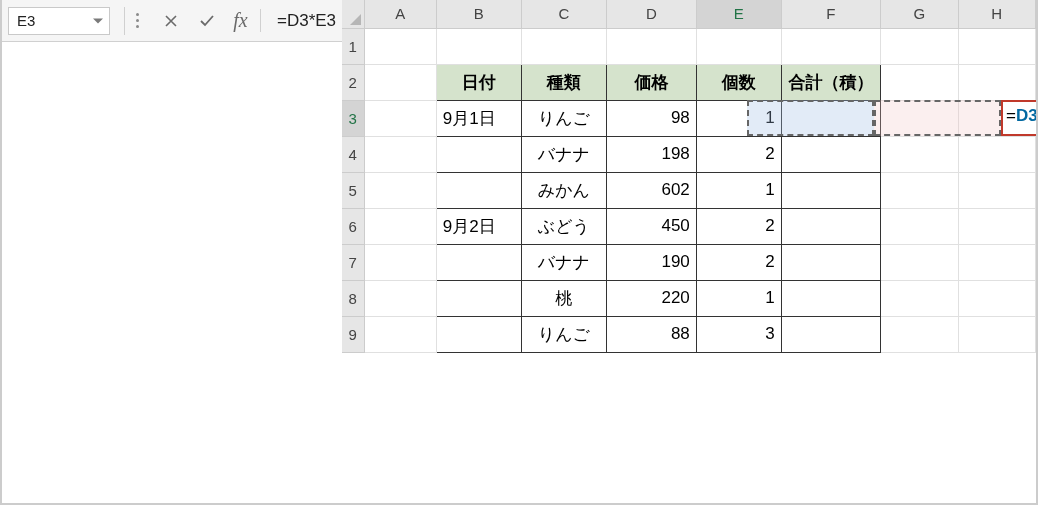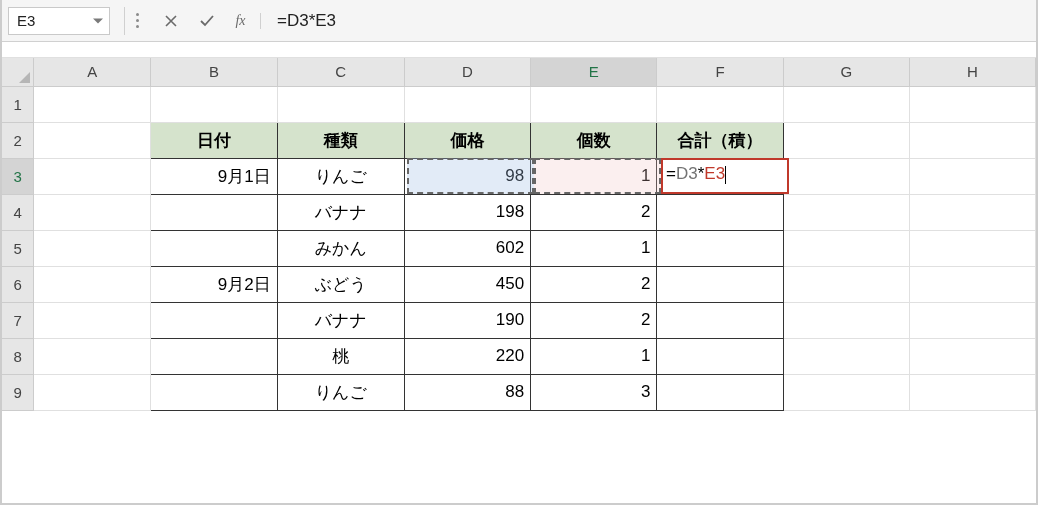--- a/index.html
+++ b/index.html
@@ -11,21 +11,21 @@
       font-family: "Meiryo", "MS PGothic", sans-serif;
       font-size: 14px;
       background: #f0f0f0;
       user-select: none;
     }
     .app {
       width: 1038px;
       height: 505px;
       background: #fff;
       display: flex;
-      flex-direction: column;
+      flex-direction: row;
       border: 2px solid #ccc;
       border-top: none;
     }
     
     .formula-row {
       display: flex;
       align-items: center;
       height: 42px;
       background: #f5f5f5;
       border-bottom: 1px solid #d0d0d0;
@@ -84,21 +84,21 @@
       color: #6a6a6a;
       font-size: 16px;
     }
     .fb-btn svg {
       width: 16px;
       height: 16px;
     }
     .fx-label {
       font-style: italic;
       font-family: "Times New Roman", serif;
-      font-size: 14px;
+      font-size: 20px;
       color: #6a6a6a;
       width: 36px;
       text-align: center;
       border-right: 1px solid #d0d0d0;
       margin-right: 14px;
       padding-right: 4px;
     }
     .formula-input {
       flex: 1;
       font-size: 17px;
@@ -182,21 +182,21 @@
     td.dborder {
       border: 1px solid #333;
     }
     td.header-cell {
       background: #d5e3cc;
       text-align: center;
       font-weight: bold;
       font-size: 17px;
     }
     td.text-cell {
-      text-align: right;
+      text-align: left;
     }
     td.type-cell {
       text-align: center;
     }
     
     .ants-d {
       position: absolute;
       pointer-events: none;
       border: 2px dashed #666;
       background: rgba(160,190,230,0.3);
@@ -211,21 +211,21 @@
     .editing-box {
       position: absolute;
       border: 2px solid #c0392b;
       background: #fff;
       font-size: 17px;
       padding: 4px 3px 0 3px;
       line-height: 1.2;
       box-sizing: border-box;
     }
     .formula-seg-eq { color: #000; }
-    .formula-seg-d { color: #737373; }
+    .formula-seg-d { color: #0369a1; font-weight: bold; }
     .formula-seg-star { color: #000; }
     .formula-seg-e { color: #c0392b; }
     .caret {
       display: inline-block;
       width: 1px;
       height: 18px;
       background: #000;
       vertical-align: middle;
       animation: blink 1s step-end infinite;
     }

